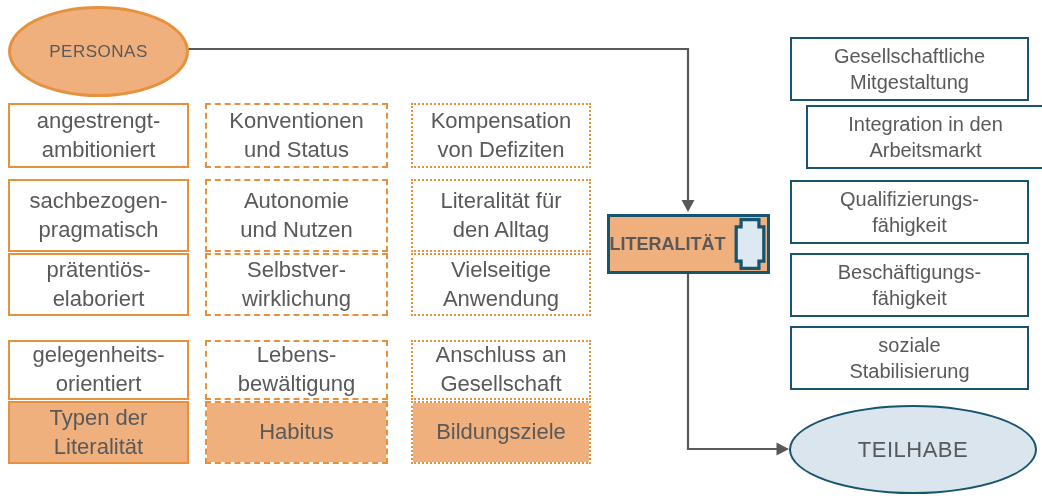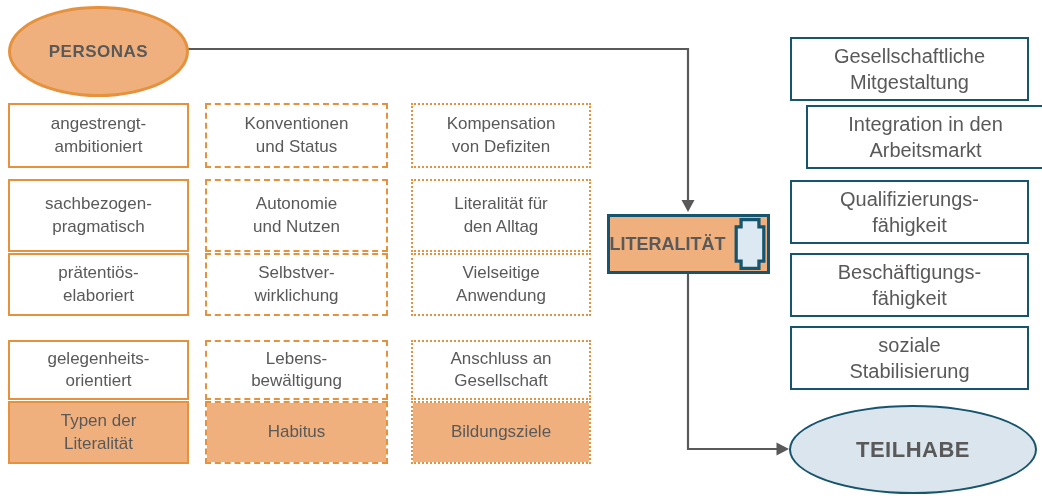--- a/index.html
+++ b/index.html
@@ -12,37 +12,37 @@
     --arrow-gray:#595959;
   }
   *{box-sizing:border-box;}
   body{margin:0;background:#fff;font-family:"Liberation Sans",sans-serif;}
   .canvas{position:relative;width:1042px;height:501px;background:#fff;overflow:hidden;}
 
   .arrow-layer{position:absolute;left:0;top:0;width:1042px;height:501px;pointer-events:none;}
 
   .ellipse{
     position:absolute;display:flex;align-items:center;justify-content:center;
-    border-radius:50%;color:var(--text-gray);font-weight:bold;text-align:left;
+    border-radius:50%;color:var(--text-gray);font-weight:normal;text-align:left;
   }
   .personas{
     left:8px;top:6px;width:181px;height:91px;
     background:var(--orange-fill);border:3px solid var(--orange-border);
     font-size:17px;letter-spacing:.5px;
   }
   .teilhabe{
     left:789px;top:405px;width:248px;height:89px;
     background:var(--light-blue-fill);border:2.5px solid var(--teal);
     font-size:22px;letter-spacing:.5px;
   }
 
   .box{
     position:absolute;display:flex;align-items:center;justify-content:center;
     text-align:center;white-space:pre-line;color:var(--text-gray);
-    font-size:17px;line-height:1.3;background:#fff;background-clip:padding-box;
+    font-size:22px;line-height:1.3;background:#fff;background-clip:padding-box;
   }
   .solid{border:2.5px solid var(--orange-border);}
   .dashed{border:2.5px dashed var(--orange-border);}
   .dotted{border:2.5px dotted var(--orange-border);}
   .filled{background:var(--orange-fill);background-clip:padding-box;}
 
   .col1{left:8px;width:181px;}
   .col2{left:205px;width:183px;}
   .col3{left:411px;width:180px;}
   .r1{top:103px;height:65px;}

